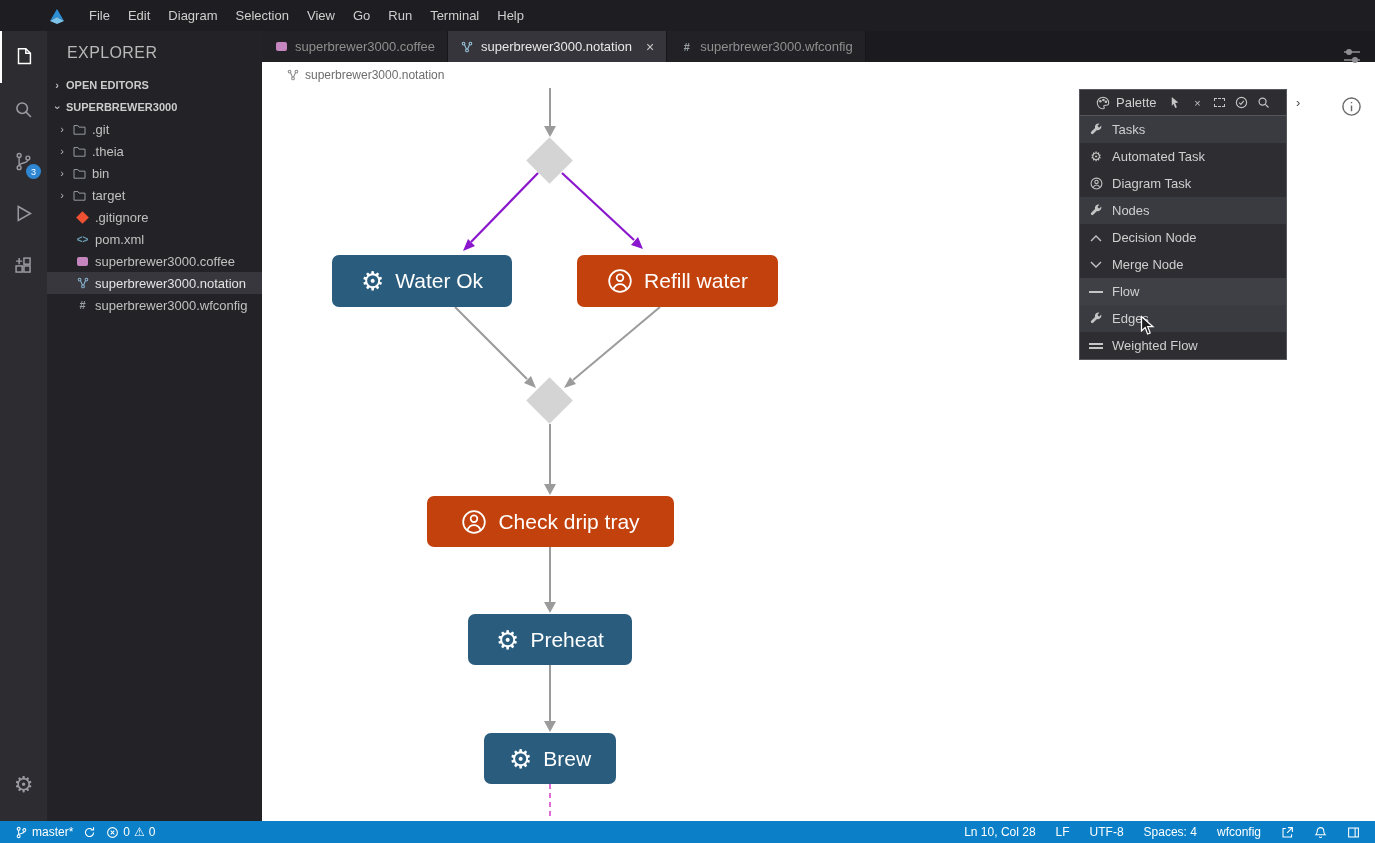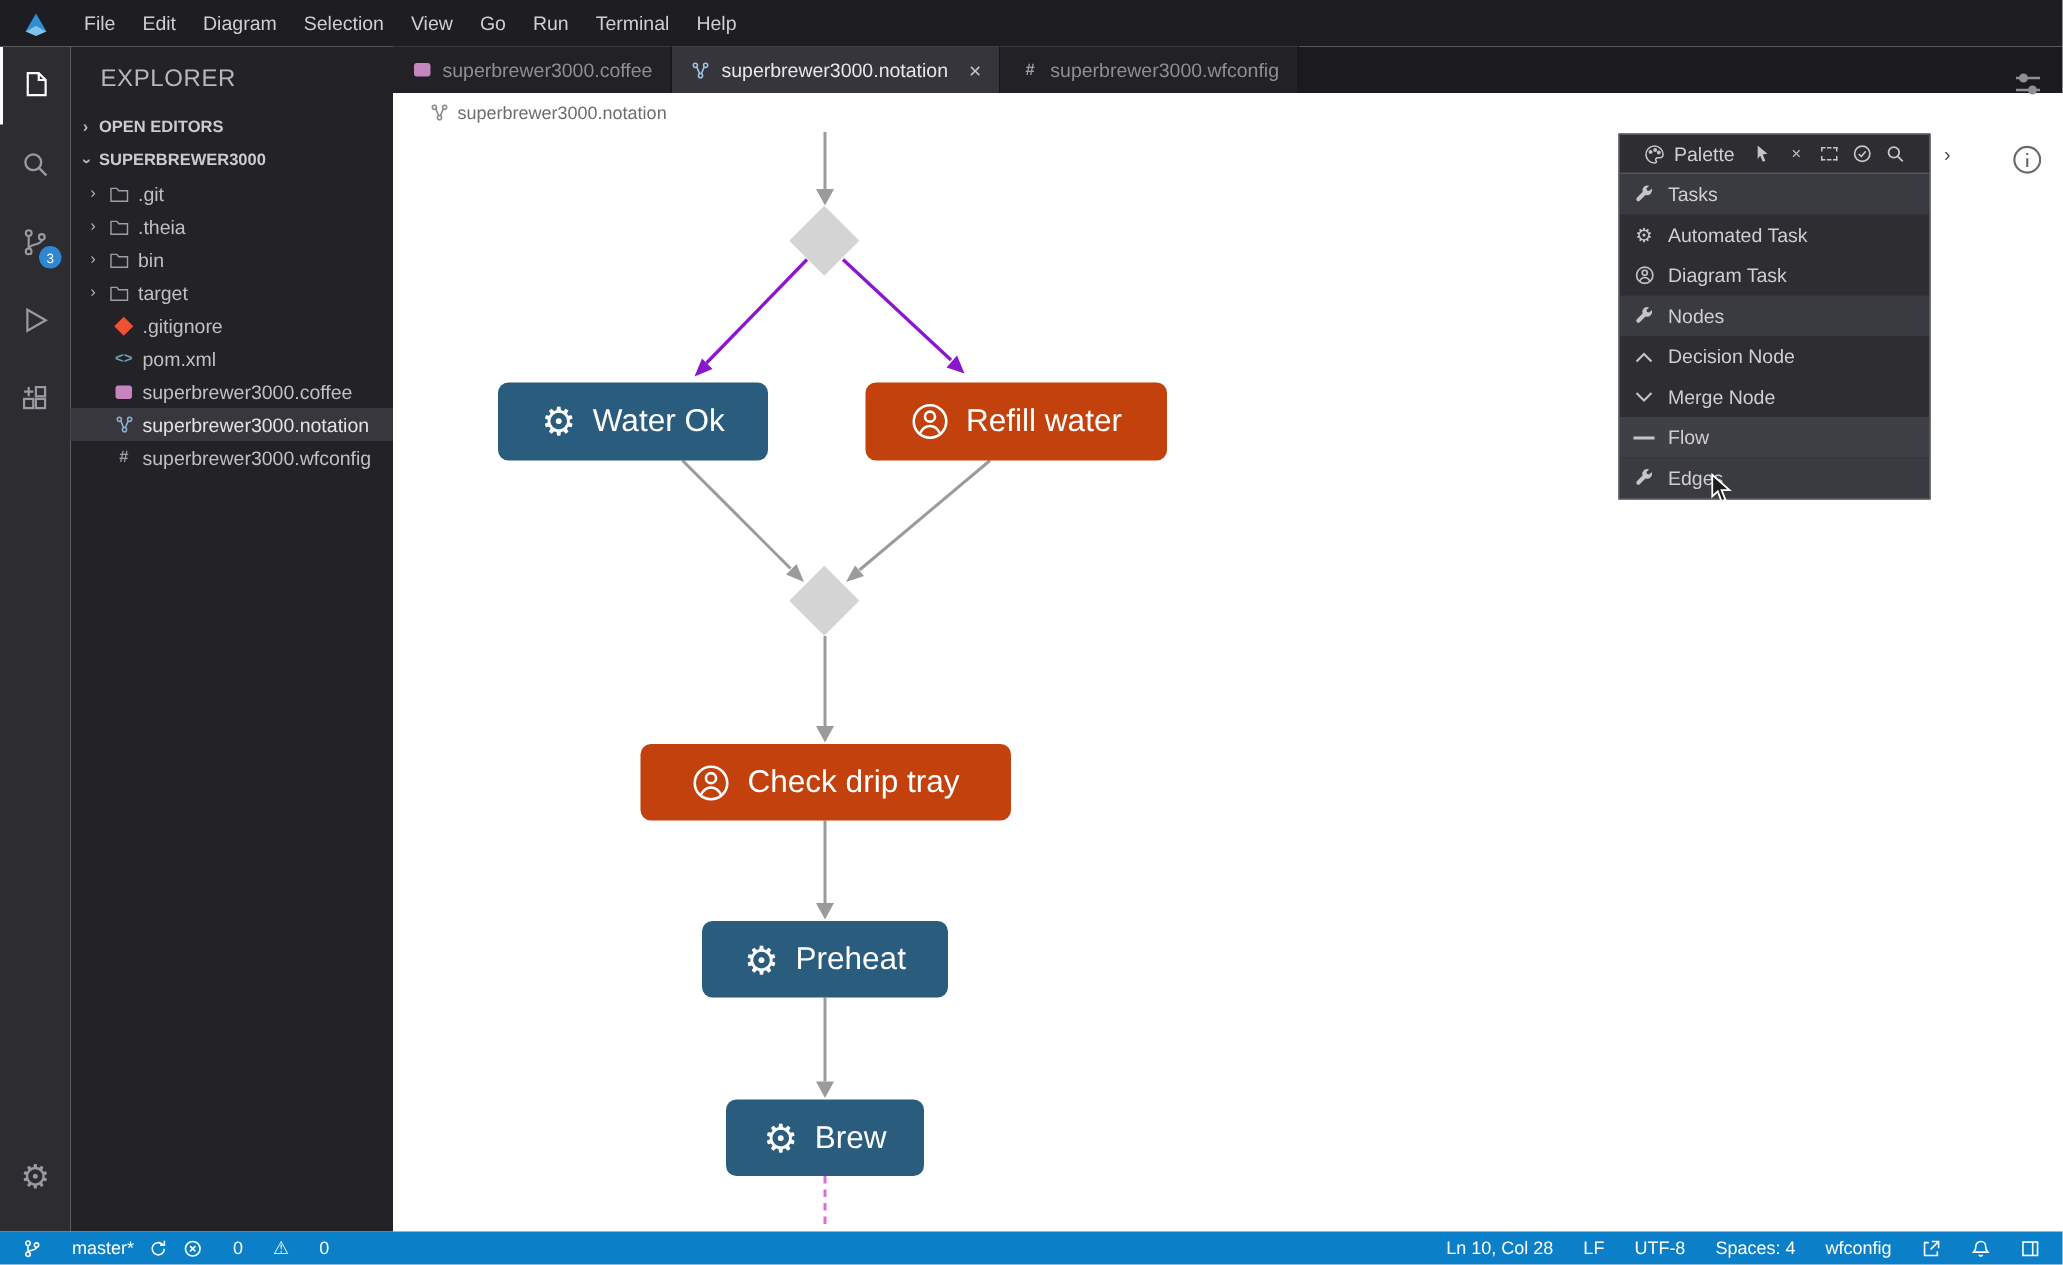--- a/index.html
+++ b/index.html
@@ -1,21 +1,21 @@
 <!DOCTYPE html>
 <html><head>
 <meta charset="utf-8">
 <style>
 *{box-sizing:border-box;margin:0;padding:0;}
 html,body{width:1375px;height:843px;}
 body{font-family:"Liberation Sans",sans-serif;background:#fff;position:relative;overflow:hidden;}
 svg{display:block;}
 
 
-.menubar{position:absolute;left:0;top:0;width:1375px;height:31px;background:#1e1e22;display:flex;align-items:center;color:#cfcfcf;font-size:13px;z-index:30;}
+.menubar{position:absolute;left:0;top:0;width:1375px;height:31px;background:#1e1e22;display:flex;align-items:center;color:#cfcfcf;font-size:13px;z-index:30;padding-left:33px;}
 .app-logo{width:47px;display:flex;justify-content:center;align-items:center;}
 .menu-item{padding:0 9px;height:31px;display:flex;align-items:center;cursor:default;}
 
 
 .activitybar{position:absolute;left:0;top:31px;width:47px;height:790px;background:#2c2c31;display:flex;flex-direction:column;align-items:center;z-index:25;}
 .act-item{width:47px;height:52px;display:flex;align-items:center;justify-content:center;position:relative;color:#9a9aa0;}
 .act-item.active{color:#fff;box-shadow:inset 2px 0 0 #fff;}
 .badge{position:absolute;right:6px;bottom:8px;width:15px;height:15px;border-radius:50%;background:#2f86d2;color:#fff;font-size:9px;display:flex;align-items:center;justify-content:center;}
 .act-bottom{margin-top:auto;margin-bottom:10px;}
 .glyph-gear{font-size:22px;line-height:1;}
@@ -69,21 +69,21 @@
 
 
 .editor-tool{position:absolute;right:13px;top:46px;z-index:40;}
 .editor-info{position:absolute;right:13px;top:96px;z-index:40;}
 
 
 .mouse-cursor{position:absolute;left:878px;top:227px;z-index:50;}
 
 
 .statusbar{position:absolute;left:0;top:821px;width:1375px;height:22px;background:#0b80c8;color:#fff;display:flex;align-items:center;font-size:12px;padding:0 10px;z-index:30;}
-.sb-item{display:flex;align-items:center;gap:20px;padding:0 5px;white-space:nowrap;justify-content:space-between;}
+.sb-item{display:flex;align-items:center;gap:4px;padding:0 5px;white-space:nowrap;justify-content:space-between;}
 .sb-right{margin-left:auto;display:flex;align-items:center;gap:10px;}
 .warn-glyph{font-size:12px;line-height:1;}
 </style>
 </head>
 <body>
 
 <div class="menubar">
   <div class="app-logo">
     <svg width="20" height="20" viewBox="0 0 20 20">
         <path d="M3 15 L10 3 L17 15 L10 11 Z" fill="#2d8fd6"></path>
@@ -430,20 +430,26 @@
         </span>
       <span>Flow</span>
     </div>
     <div class="palette-row header">
       <span class="p-icon">
           <svg width="13" height="13" viewBox="0 0 16 16">
             <path fill="#c5c5c5" d="M13.8 3.2 11.6 5.4 9.9 4.9 9.4 3.2 11.6 1a4.2 4.2 0 0 0-5.4 5.2L1.5 10.9a1.7 1.7 0 0 0 2.4 2.4L8.6 8.6a4.2 4.2 0 0 0 5.2-5.4z"></path>
           </svg>
         </span>
       <span>Edges</span>
+    </div>
+    <div class="palette-row">
+      <span class="p-icon">
+          <span class="dline-ic"></span>
+        </span>
+      <span>Weighted Flow</span>
     </div>
   </div>
   <span class="collapse-chev">›</span>
 
   <span class="mouse-cursor">
     <svg width="15" height="21" viewBox="0 0 15 21">
         <path d="M1.5 1.5 L1.5 16 L5.2 12.6 L7.6 19 L10.2 18 L7.7 11.7 L13 11.7 Z" fill="#1e1e1e" stroke="#fff" stroke-width="1.2"></path>
       </svg>
   </span>
 </div>

